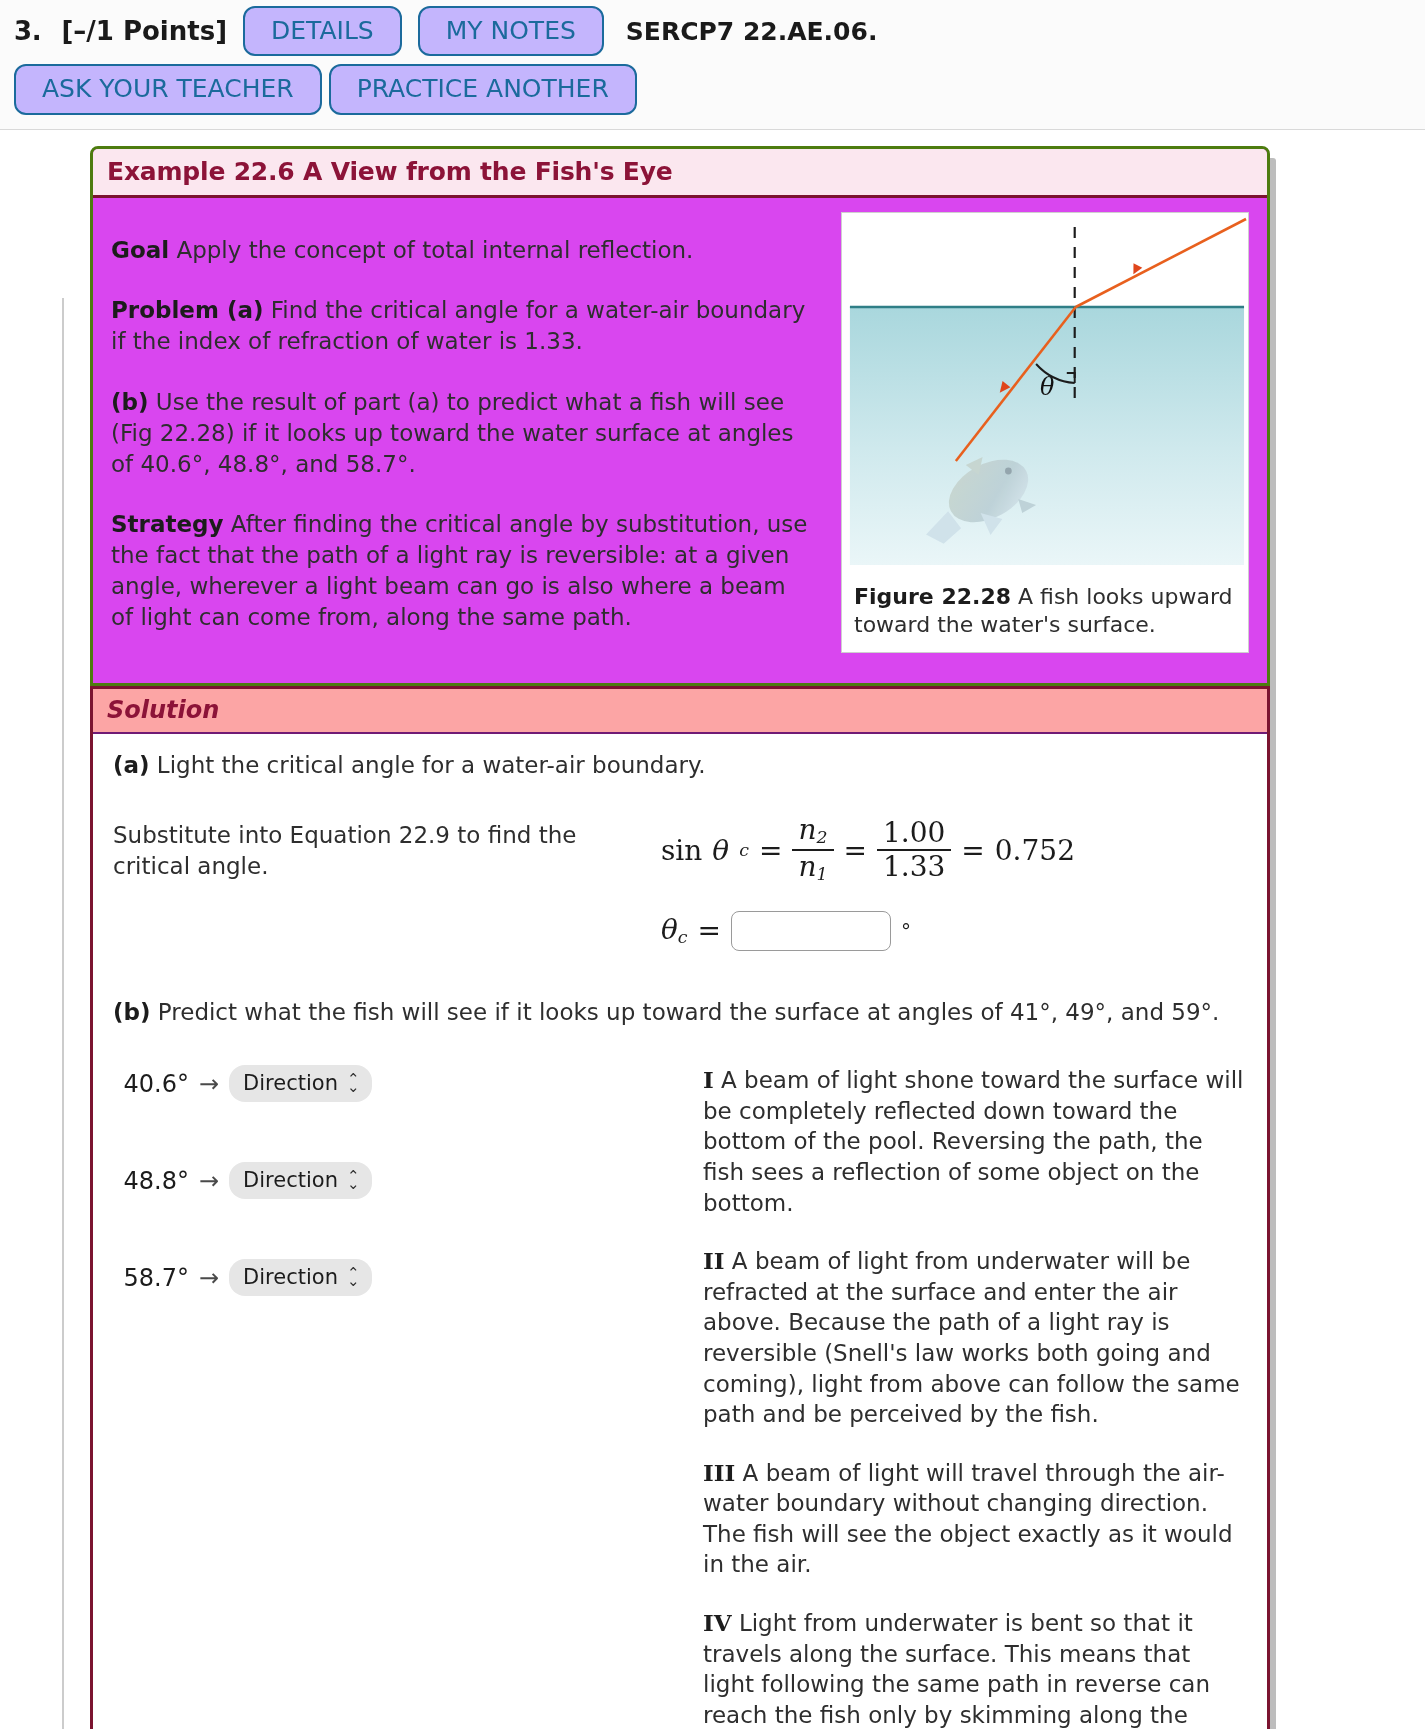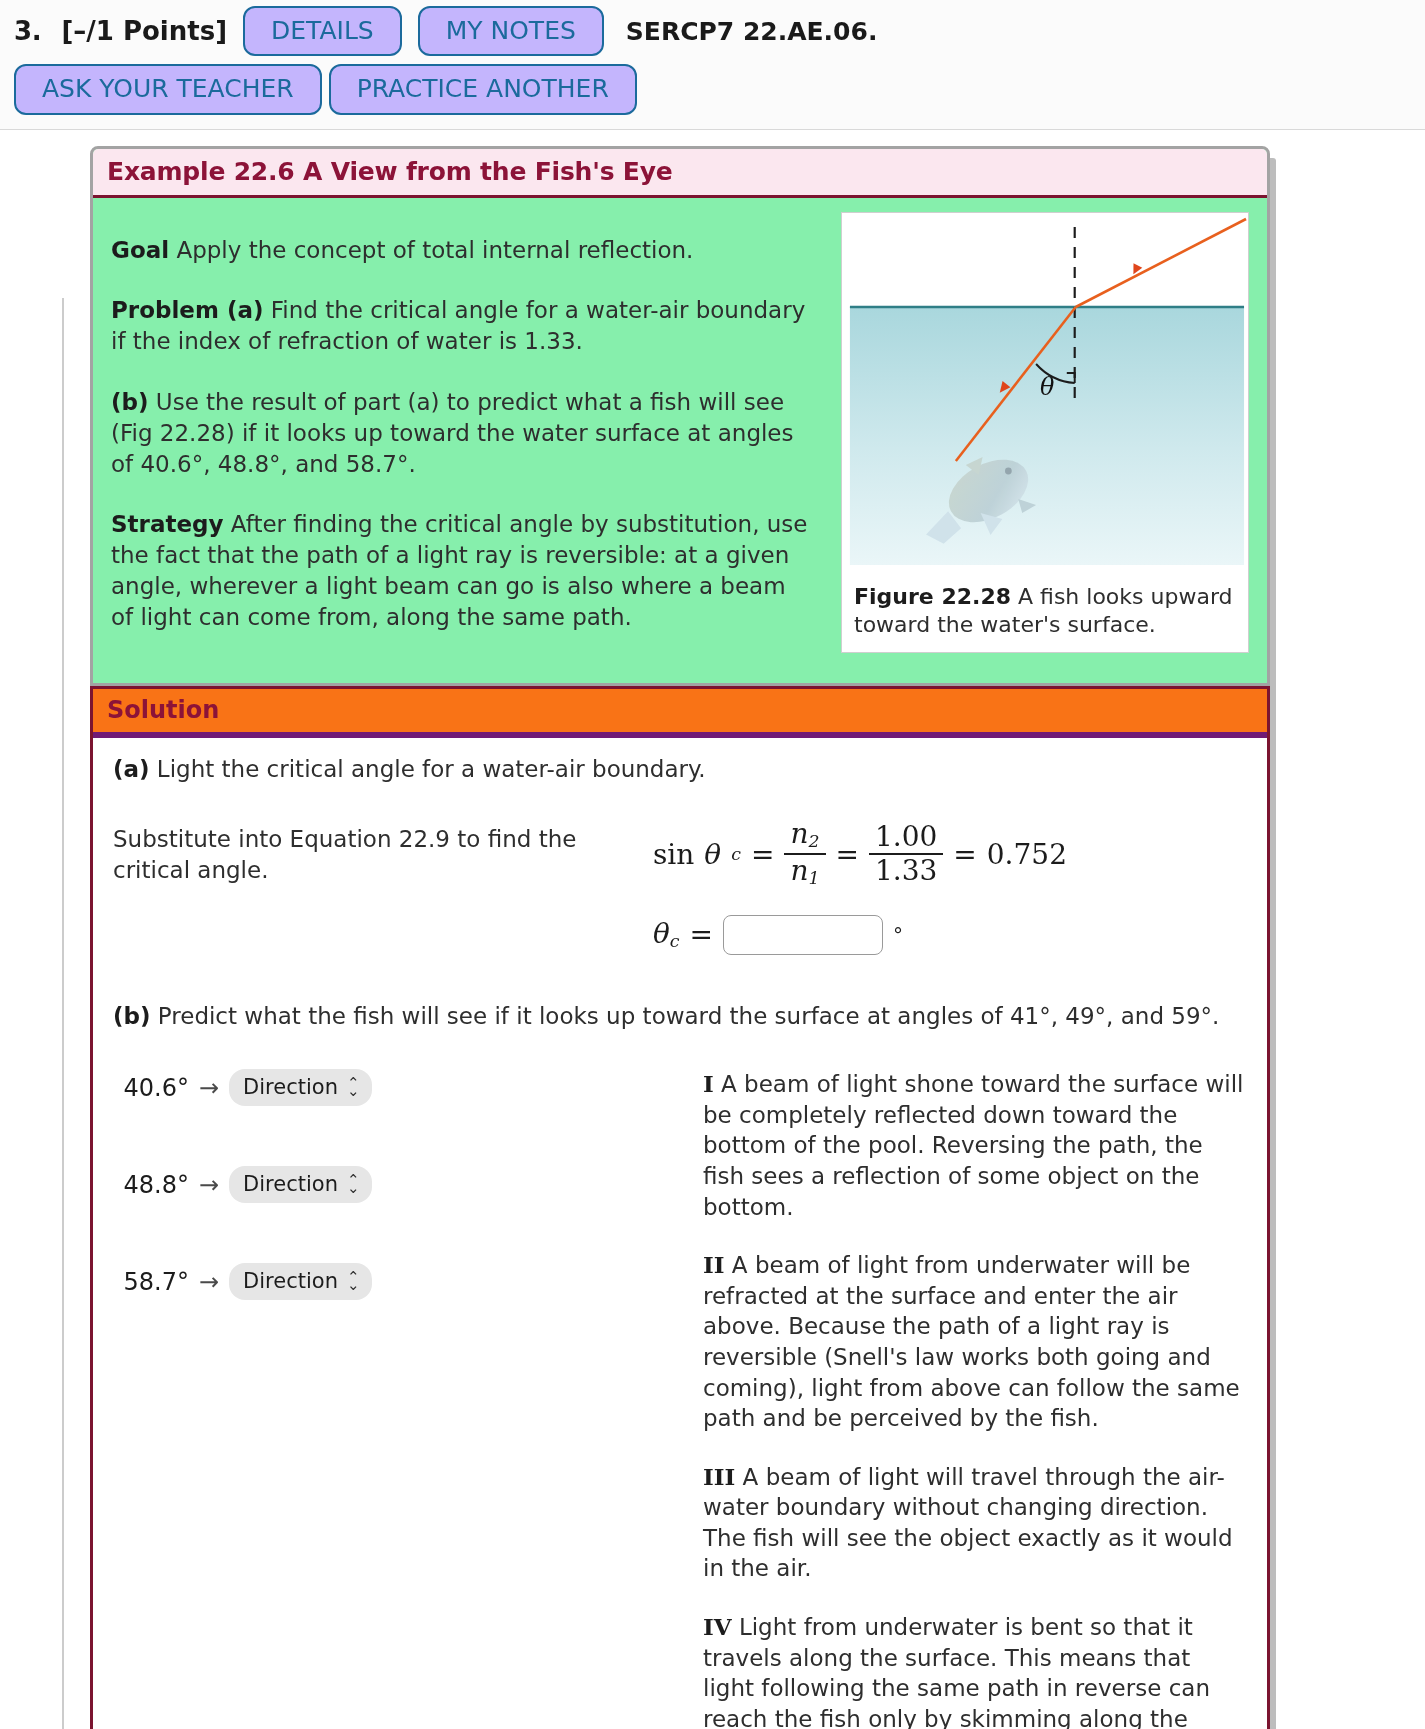--- a/index.html
+++ b/index.html
@@ -79,23 +79,23 @@
     position:absolute;
     right: -6px;
     top: 12px;
     bottom: 0;
     width: 6px;
     background: #bdbdbd;
     border-radius: 0 3px 3px 0;
   }
 
   .ex-card {
-    border: 3px solid #a3a3a3;
+    border: 3px solid #4d7c0f;
     border-radius: 8px 8px 0 0;
-    background: #86efac;
+    background: #d946ef;
     position: relative;
     z-index: 2;
   }
   .ex-head {
     background: #fbe7ef;
     border-bottom: 3px solid #7b1430;
     padding: 8px 14px 9px 14px;
     border-radius: 5px 5px 0 0;
   }
   .ex-head-title {
@@ -147,24 +147,25 @@
 
   
   .sol-card {
     border: 3px solid #7b1430;
     border-top: none;
     background: #ffffff;
     position: relative;
     z-index: 2;
   }
   .sol-head {
-    background: #f97316;
+    background: #fca5a5;
     border-top: 3px solid #7b1430;
-    border-bottom: 6px solid #701a75;
+    border-bottom: 2px solid #701a75;
     padding: 7px 14px 8px 14px;
+    font-style: italic;
   }
   .sol-head-title {
     color: #8c1338;
     font-weight: 700;
     font-size: 24px;
     font-family: "DejaVu Sans", "Liberation Sans", sans-serif;
   }
   .sol-body {
     padding: 16px 0 40px 0;
   }
@@ -179,20 +180,21 @@
   .two-col {
     display: flex;
     padding: 0;
   }
   .col-l { flex: 0 0 600px; padding: 0 10px 0 20px; }
   .col-r { flex: 1; padding: 0 20px 0 0; }
 
   .substitute-row {
     display:flex;
     margin-top: 36px;
+    gap: 8px;
   }
   .subst-text {
     flex: 0 0 560px;
     font-size: 23px;
     line-height: 1.34;
     color: #2e2e2e;
     padding-left: 20px;
     padding-top: 4px;
   }
   .math-col {

